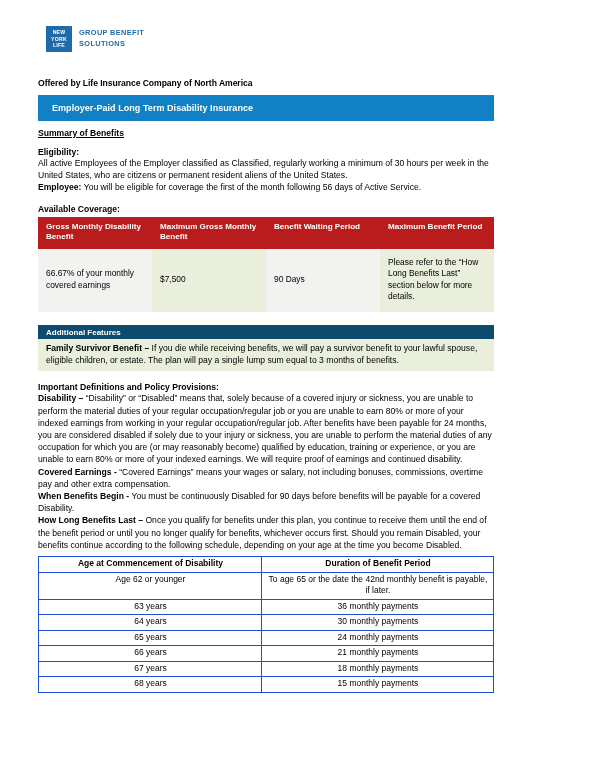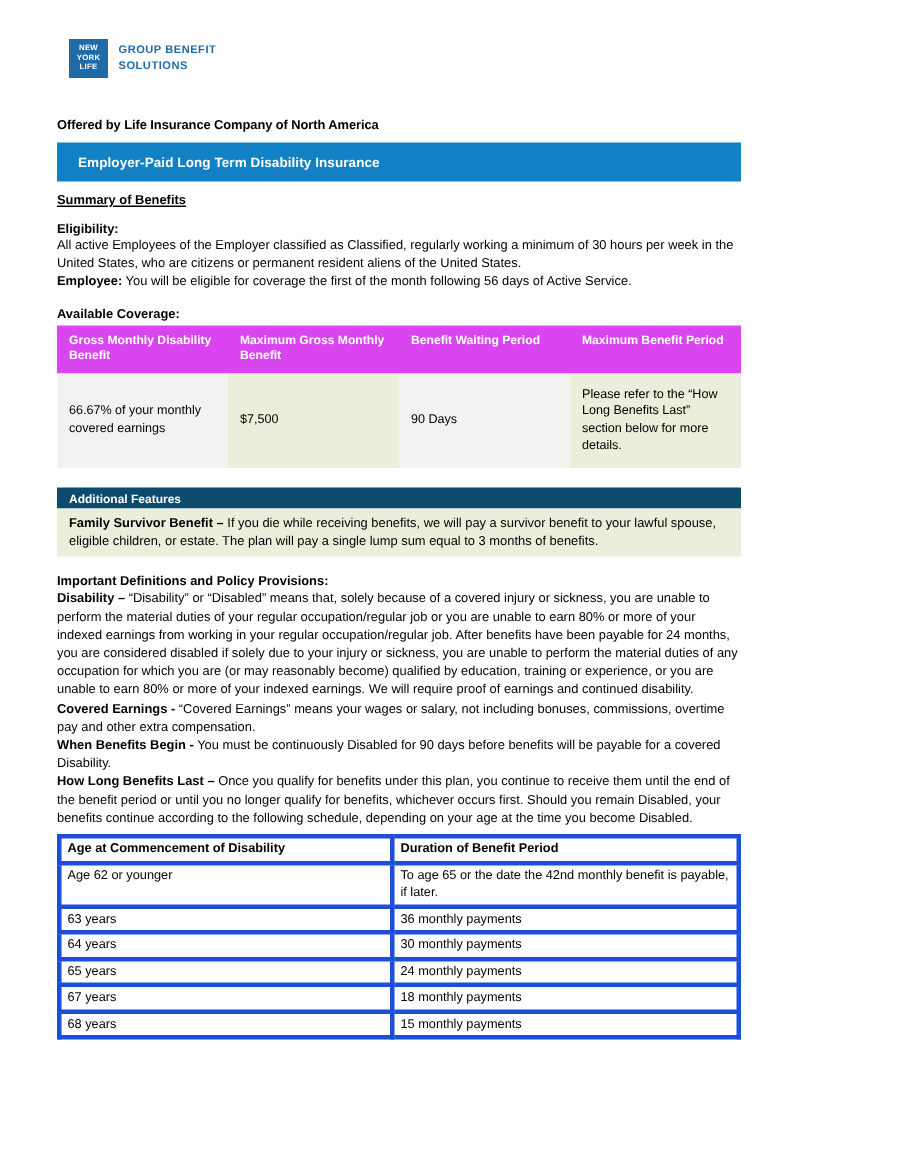--- a/index.html
+++ b/index.html
@@ -117,21 +117,21 @@
     font-weight: bold;
     margin-top: 10px;
     margin-bottom: 3px;
   }
   table.coverage {
     width: 100%;
     border-collapse: collapse;
     table-layout: fixed;
   }
   table.coverage thead th {
-    background: #d946ef;
+    background: #b91c1c;
     color: #ffffff;
     font-size: 8.1px;
     font-weight: bold;
     text-align: left;
     padding: 5px 8px 6px 8px;
     vertical-align: top;
     line-height: 1.3;
   }
   table.coverage tbody td {
     font-size: 8.4px;
@@ -179,24 +179,24 @@
 
   
   table.schedule {
     width: 100%;
     border-collapse: collapse;
     table-layout: fixed;
     margin-top: 5px;
   }
   table.schedule th,
   table.schedule td {
-    border: 3px solid #1d4ed8;
+    border: 1px solid #1d4ed8;
     font-size: 8.5px;
     line-height: 1.36;
-    text-align: left;
+    text-align: center;
     padding: 1px 3px 2px 4px;
     vertical-align: top;
   }
   table.schedule th {
     font-weight: bold;
   }
   table.schedule col.c1 { width: 49%; }
   table.schedule col.c2 { width: 51%; }
 </style>
 </head>
@@ -291,20 +291,24 @@
       </tr>
       <tr>
         <td>64 years</td>
         <td>30 monthly payments</td>
       </tr>
       <tr>
         <td>65 years</td>
         <td>24 monthly payments</td>
       </tr>
       <tr>
+        <td>66 years</td>
+        <td>21 monthly payments</td>
+      </tr>
+      <tr>
         <td>67 years</td>
         <td>18 monthly payments</td>
       </tr>
       <tr>
         <td>68 years</td>
         <td>15 monthly payments</td>
       </tr>
     </tbody>
   </table>
 

